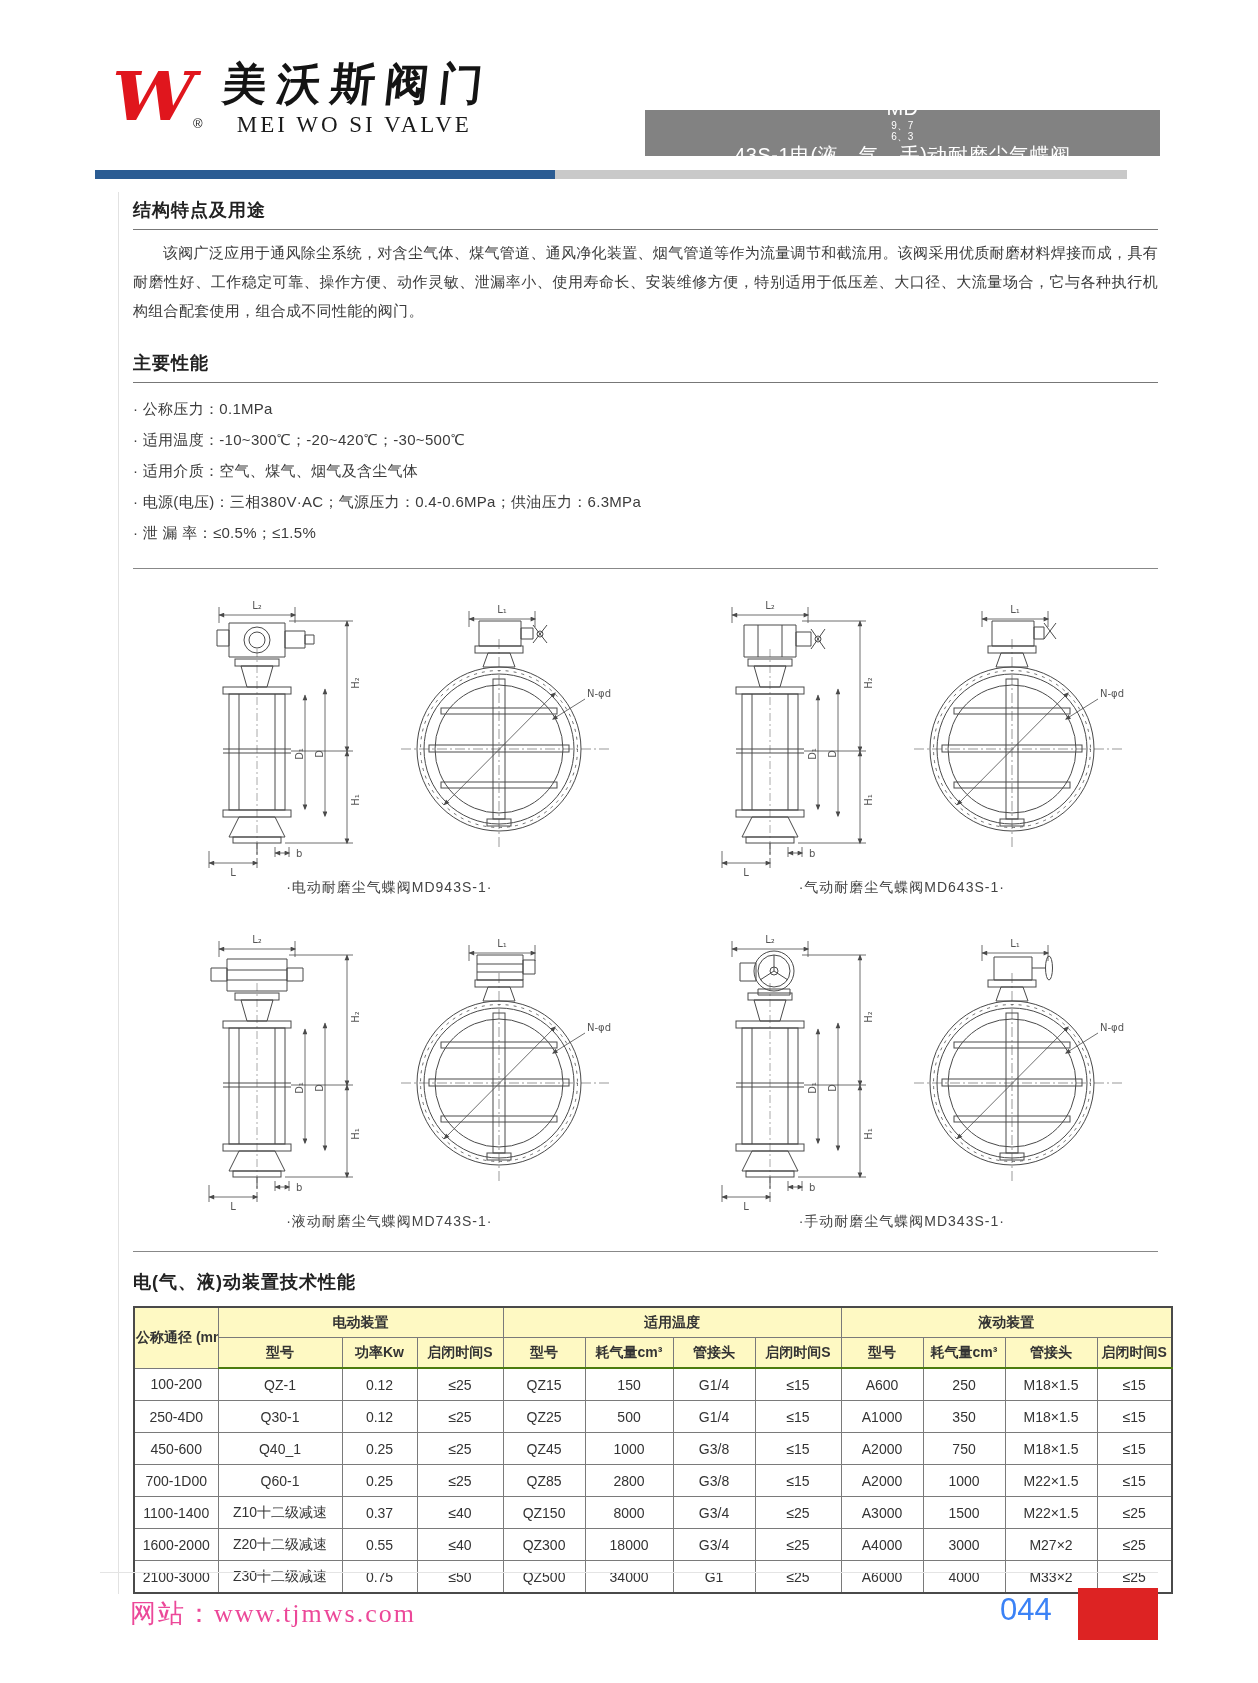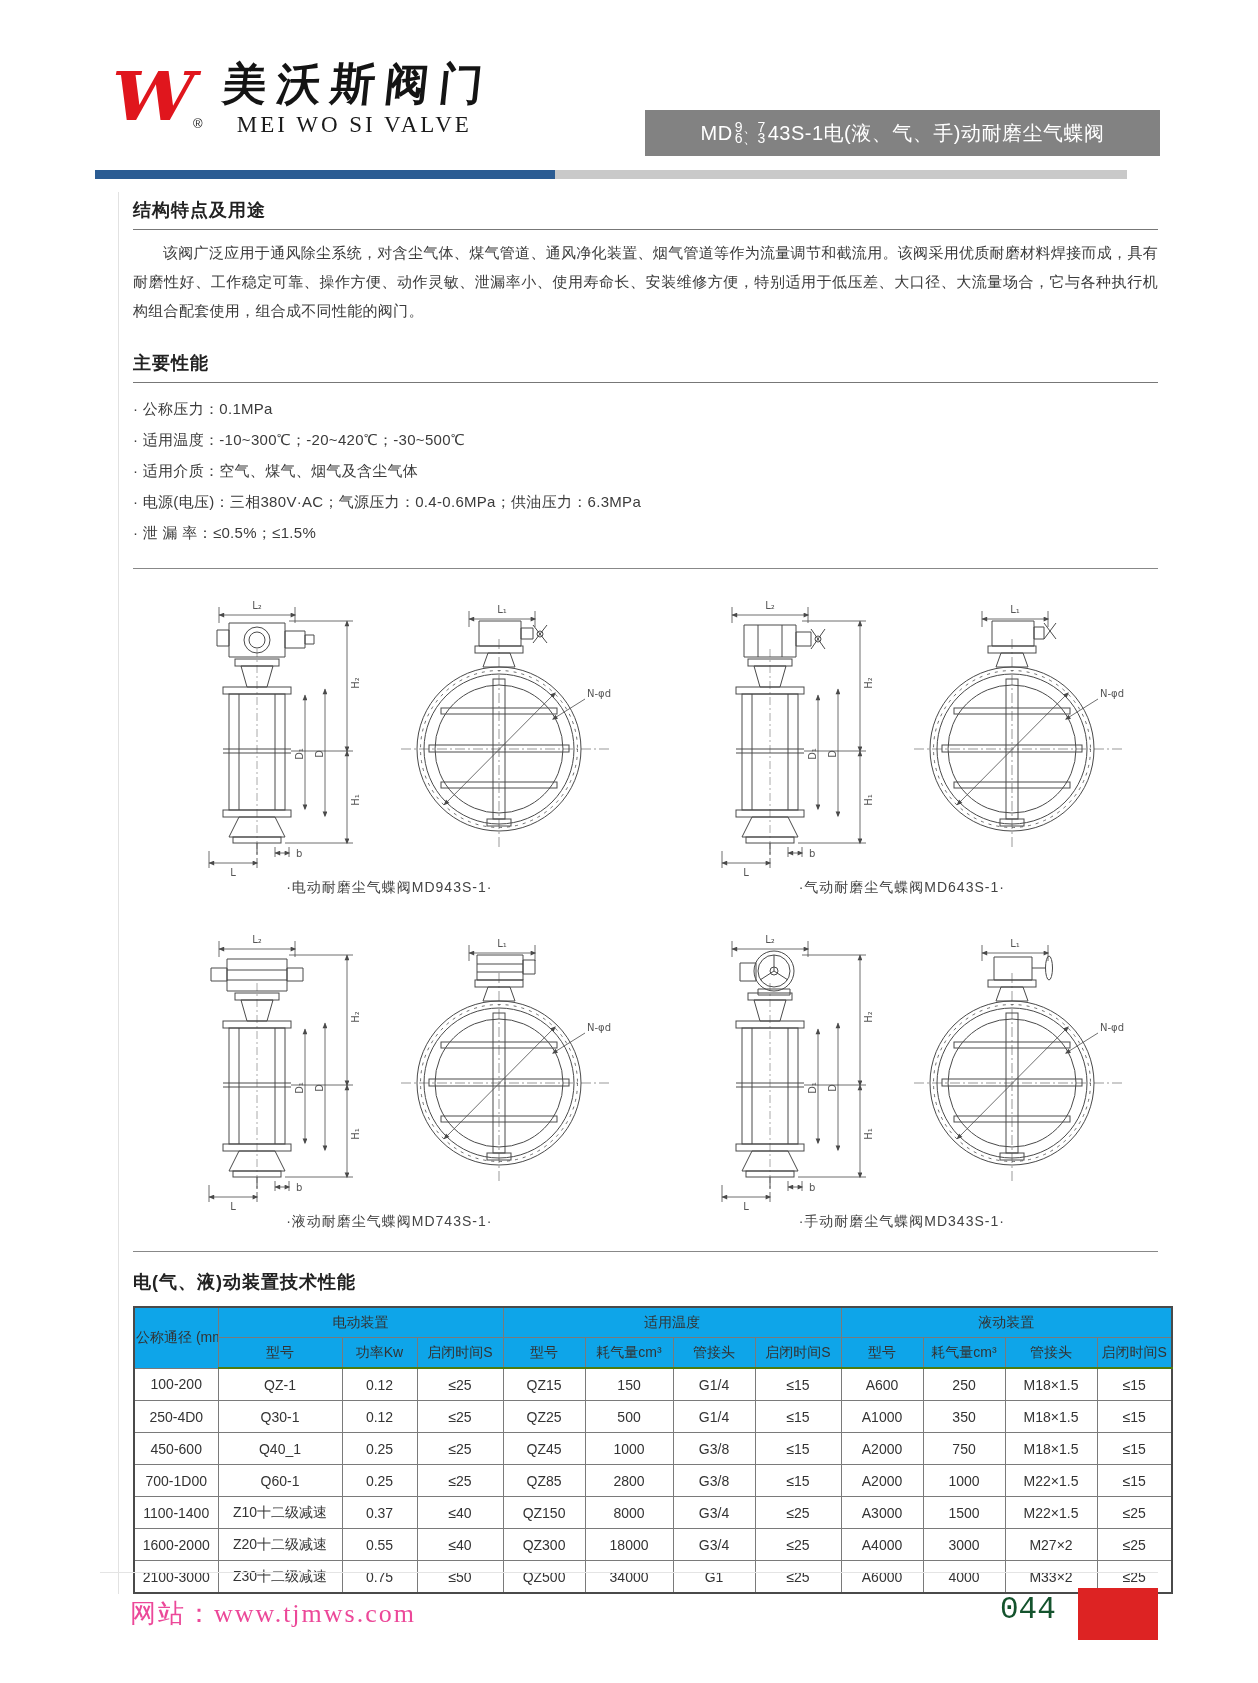--- a/index.html
+++ b/index.html
@@ -20,23 +20,23 @@
     font-family:"DejaVu Serif",serif;font-weight:bold;font-size:44px;line-height:52px;
     color:#141414;letter-spacing:10px;transform:skewX(-6deg);
   }
   .brand-en{
     font-family:"Liberation Serif",serif;font-size:23px;letter-spacing:3px;color:#1a1a1a;
     margin:2px 0 0 14px;
   }
   .title-banner{
     position:absolute;left:645px;top:110px;width:515px;height:46px;background:#828282;
     color:#ffffff;display:flex;align-items:center;justify-content:center;font-size:20px;
-    letter-spacing:.5px;white-space:nowrap;
-  }
-  .stack{display:inline-flex;flex-direction:column;font-size:14px;line-height:11px;
+    letter-spacing:.5px;white-space:nowrap;flex-direction:column;
+  }
+  .stack{display:inline-flex;flex-direction:column;font-size:10px;line-height:11px;
     margin:0 2px;text-align:center;}
   .topbar{position:absolute;left:95px;top:170px;width:1032px;height:9px;display:flex;}
   .topbar .blue{width:460px;background:#2b5c93;}
   .topbar .gray{flex:1;background:#c9c9c9;}
   
   .content{
     position:absolute;left:118px;top:192px;width:1040px;box-sizing:border-box;
     border-left:1px solid #e2e2e2;padding-left:14px;
   }
   h2.section{font-size:18px;font-weight:bold;color:#222;margin:0 0 7px 0;letter-spacing:1px;}
@@ -58,34 +58,34 @@
   .dim{font-size:10px;fill:#555;stroke:none !important;font-family:"DejaVu Sans",sans-serif;}
   
   table.spec{
     border-collapse:collapse;margin-top:12px;width:1022px;table-layout:fixed;
     font-size:14px;color:#333;
   }
   table.spec th,table.spec td{
     border:1px solid #7a7a7a;text-align:center;padding:2px 1px;background:#fff;
     overflow:hidden;white-space:nowrap;
   }
-  table.spec th{background:#0ea5e9;font-weight:normal;height:25px;}
+  table.spec th{background:#fef9c3;font-weight:bold;height:25px;}
   table.spec td{height:27px;}
   table.spec{border:2px solid #4a4a4a;}
   tr.sub th{border-bottom:2px solid #4d7c0f;}
   th.dn{white-space:pre-line;line-height:17px;}
   
   .footline{position:absolute;left:100px;top:1572px;width:1058px;height:1px;background:#e4e4e4;}
   .site{
     position:absolute;left:130px;top:1596px;color:#ec4899;
     font-family:"Liberation Serif",serif;font-size:26px;letter-spacing:2px;
   }
   .pageno{
-    position:absolute;left:1000px;top:1592px;color:#14532d;
-    font-family:Liberation Mono, monospace;font-size:31px;
+    position:absolute;left:1000px;top:1592px;color:#3b82f6;
+    font-family:Liberation Sans, sans-serif;font-size:31px;
   }
   .redblock{position:absolute;left:1078px;top:1588px;width:80px;height:52px;background:#dd2323;}
 </style>
 </head>
 <body>
 
 <svg style="position:absolute;width:0;height:0" aria-hidden="true">
   <defs>
     <marker id="arS" markerWidth="9" markerHeight="8" refX="1.5" refY="3" orient="auto">
       <path d="M8 0 L1 3 L8 6 z" fill="#4a4a4a"></path>

